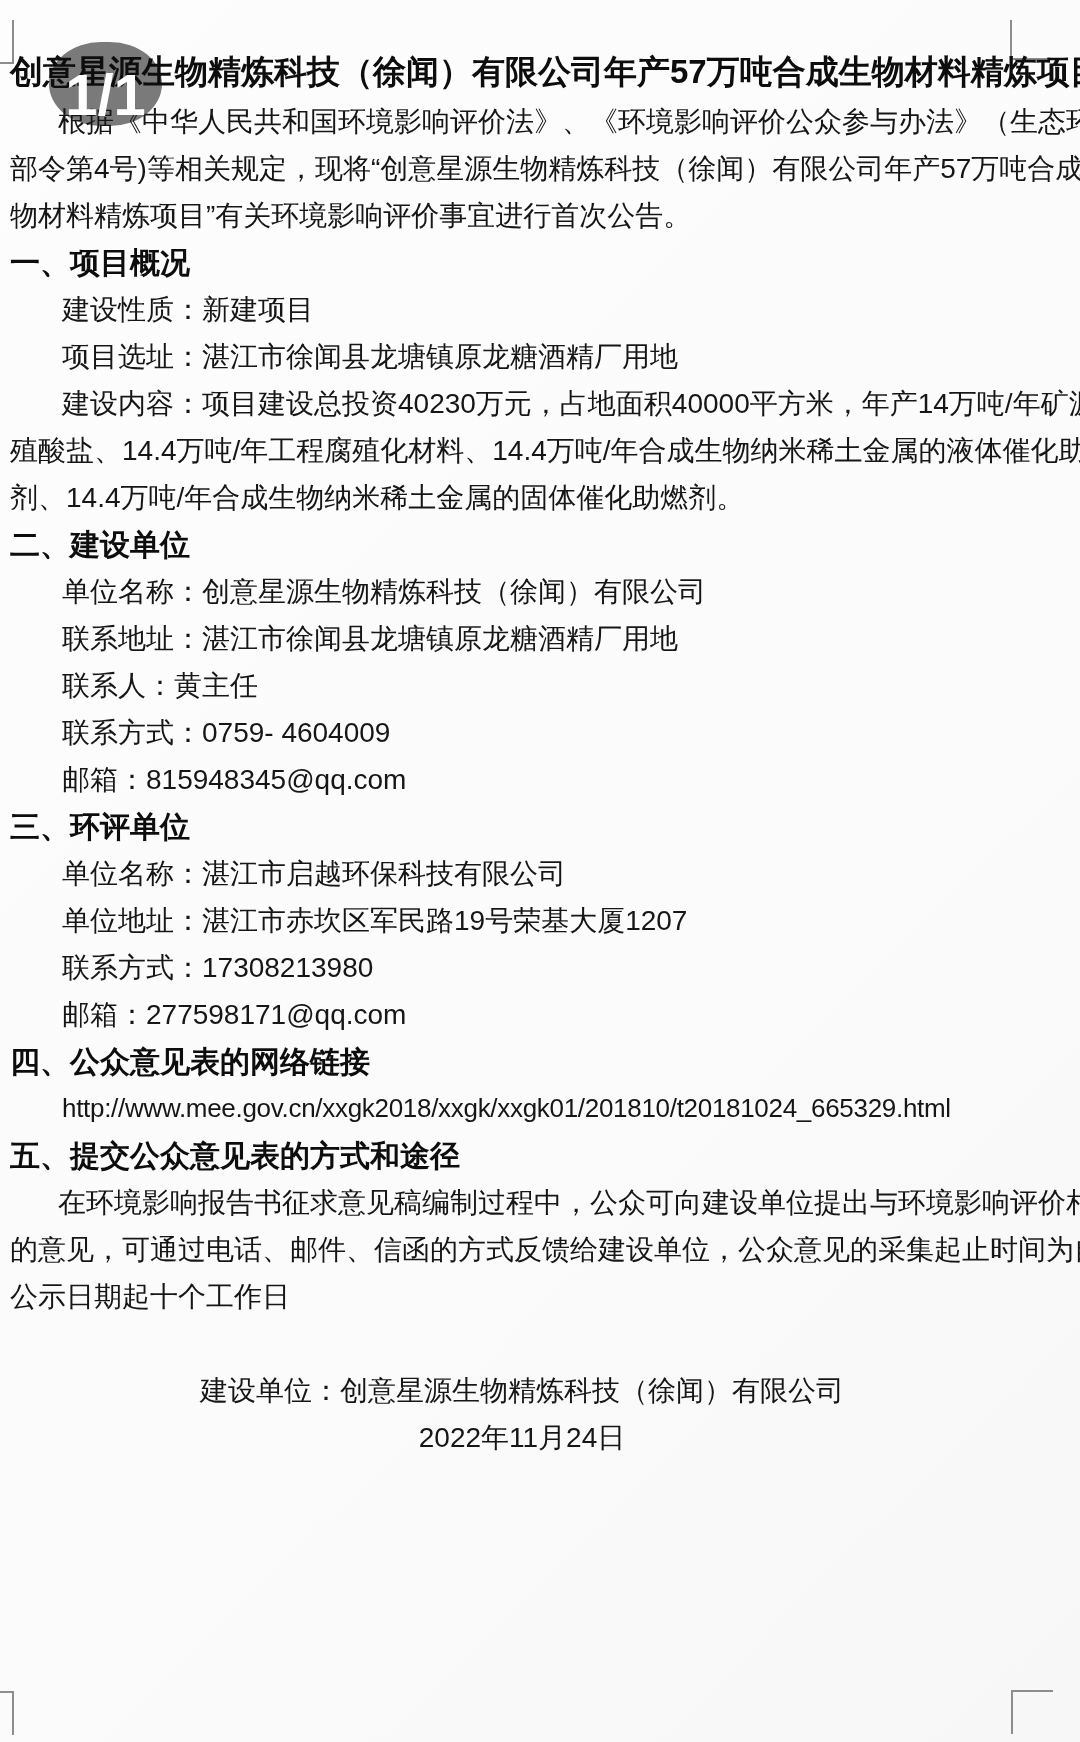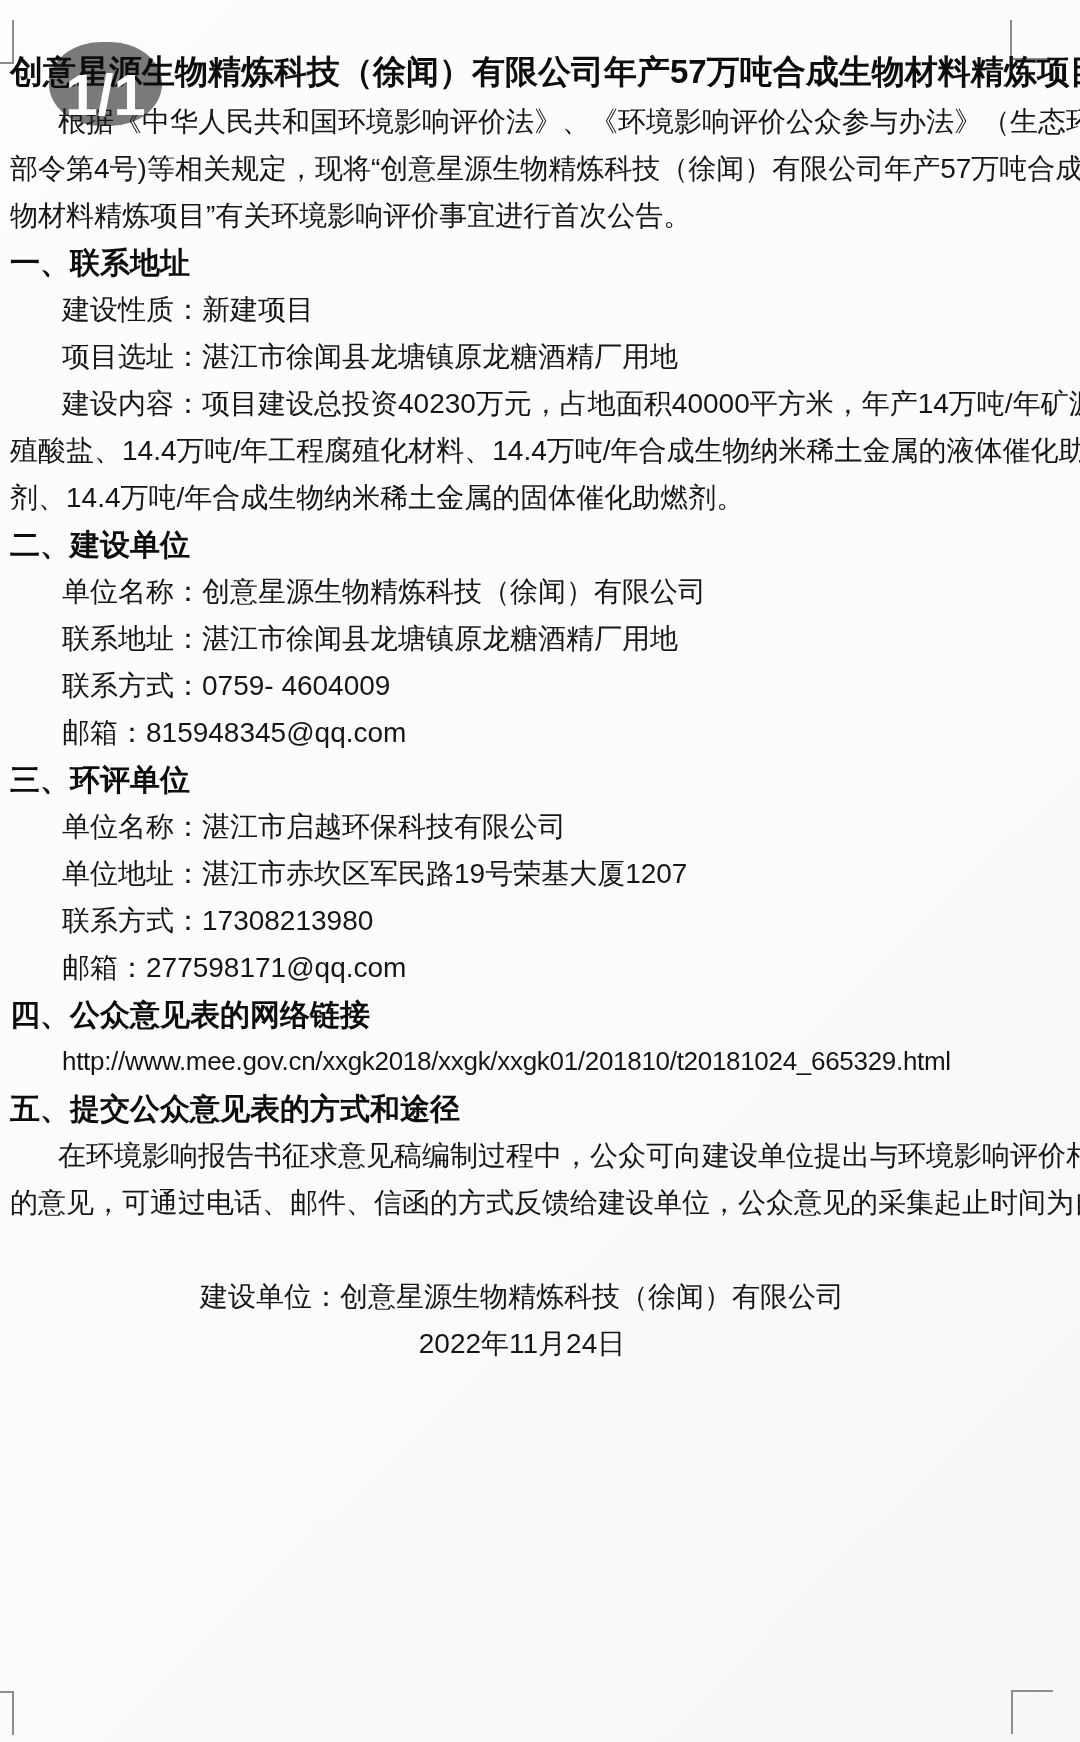--- a/index.html
+++ b/index.html
@@ -54,41 +54,43 @@
   <div class="mark mark-br"></div>
 
   <div class="badge"></div>
 
   <div class="content">
     <div class="title">创意星源生物精炼科技（徐闻）有限公司年产57万吨合成生物材料精炼项目</div>
     <div id="lines">
         <div class="ln para-first">根据《中华人民共和国环境影响评价法》、《环境影响评价公众参与办法》（生态环境</div>
         <div class="ln para">部令第4号)等相关规定，现将“创意星源生物精炼科技（徐闻）有限公司年产57万吨合成生</div>
         <div class="ln para">物材料精炼项目”有关环境影响评价事宜进行首次公告。</div>
-        <div class="ln heading">一、联系地址</div>
+        <div class="ln heading">一、项目概况</div>
         <div class="ln item">建设性质：新建项目</div>
         <div class="ln item">项目选址：湛江市徐闻县龙塘镇原龙糖酒精厂用地</div>
         <div class="ln item">建设内容：项目建设总投资40230万元，占地面积40000平方米，年产14万吨/年矿源腐</div>
         <div class="ln para">殖酸盐、14.4万吨/年工程腐殖化材料、14.4万吨/年合成生物纳米稀土金属的液体催化助燃</div>
         <div class="ln para">剂、14.4万吨/年合成生物纳米稀土金属的固体催化助燃剂。</div>
         <div class="ln heading">二、建设单位</div>
         <div class="ln item">单位名称：创意星源生物精炼科技（徐闻）有限公司</div>
         <div class="ln item">联系地址：湛江市徐闻县龙塘镇原龙糖酒精厂用地</div>
+        <div class="ln item">联系人：黄主任</div>
         <div class="ln item">联系方式：0759- 4604009</div>
         <div class="ln item">邮箱：815948345@qq.com</div>
         <div class="ln heading">三、环评单位</div>
         <div class="ln item">单位名称：湛江市启越环保科技有限公司</div>
         <div class="ln item">单位地址：湛江市赤坎区军民路19号荣基大厦1207</div>
         <div class="ln item">联系方式：17308213980</div>
         <div class="ln item">邮箱：277598171@qq.com</div>
         <div class="ln heading">四、公众意见表的网络链接</div>
         <div class="ln url">http://www.mee.gov.cn/xxgk2018/xxgk/xxgk01/201810/t20181024_665329.html</div>
         <div class="ln heading">五、提交公众意见表的方式和途径</div>
         <div class="ln para-first">在环境影响报告书征求意见稿编制过程中，公众可向建设单位提出与环境影响评价相关</div>
         <div class="ln para">的意见，可通过电话、邮件、信函的方式反馈给建设单位，公众意见的采集起止时间为自本</div>
+        <div class="ln para">公示日期起十个工作日</div>
         <div class="ln spacer"></div>
         <div class="ln right">建设单位：创意星源生物精炼科技（徐闻）有限公司</div>
         <div class="ln right">2022年11月24日</div>
       </div>
   </div>
 
   <div class="badge-label">1/1</div>
 
 </div>
 

